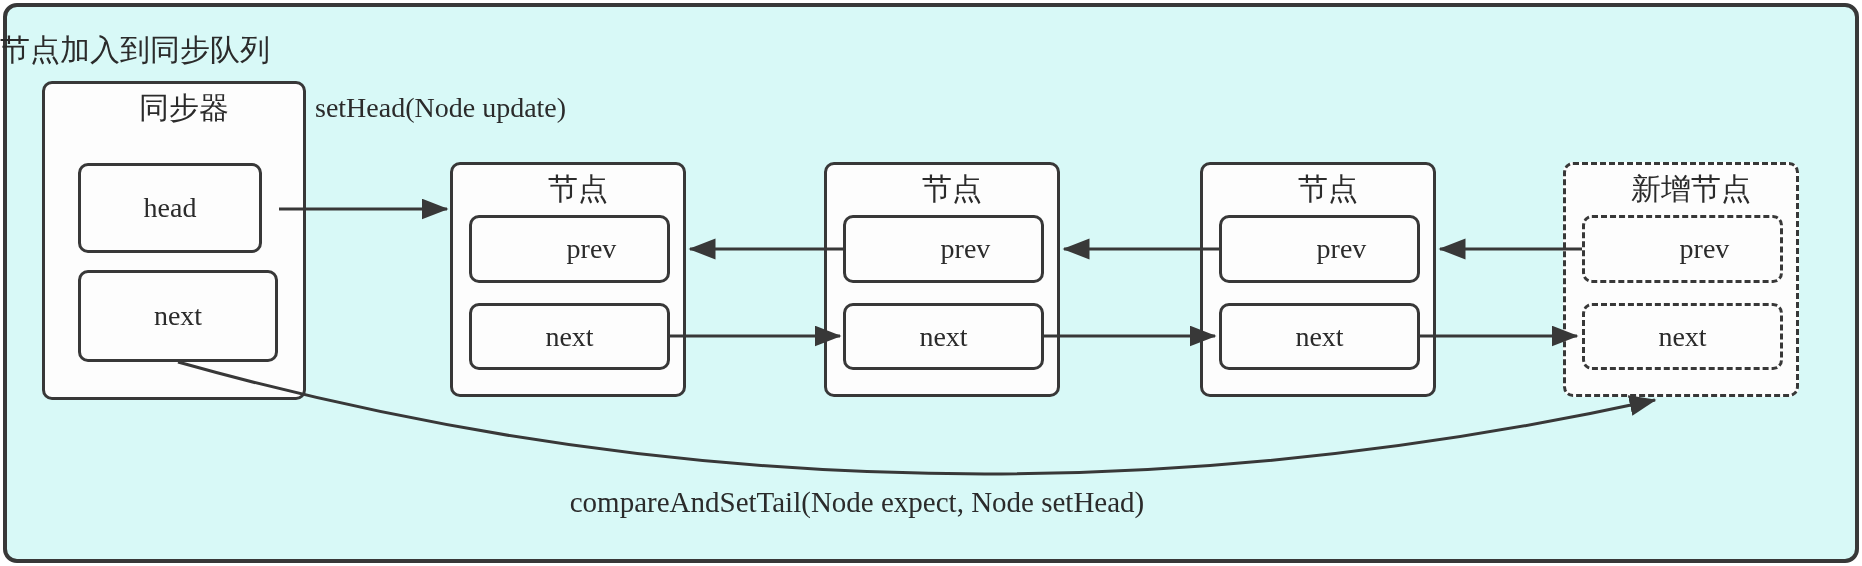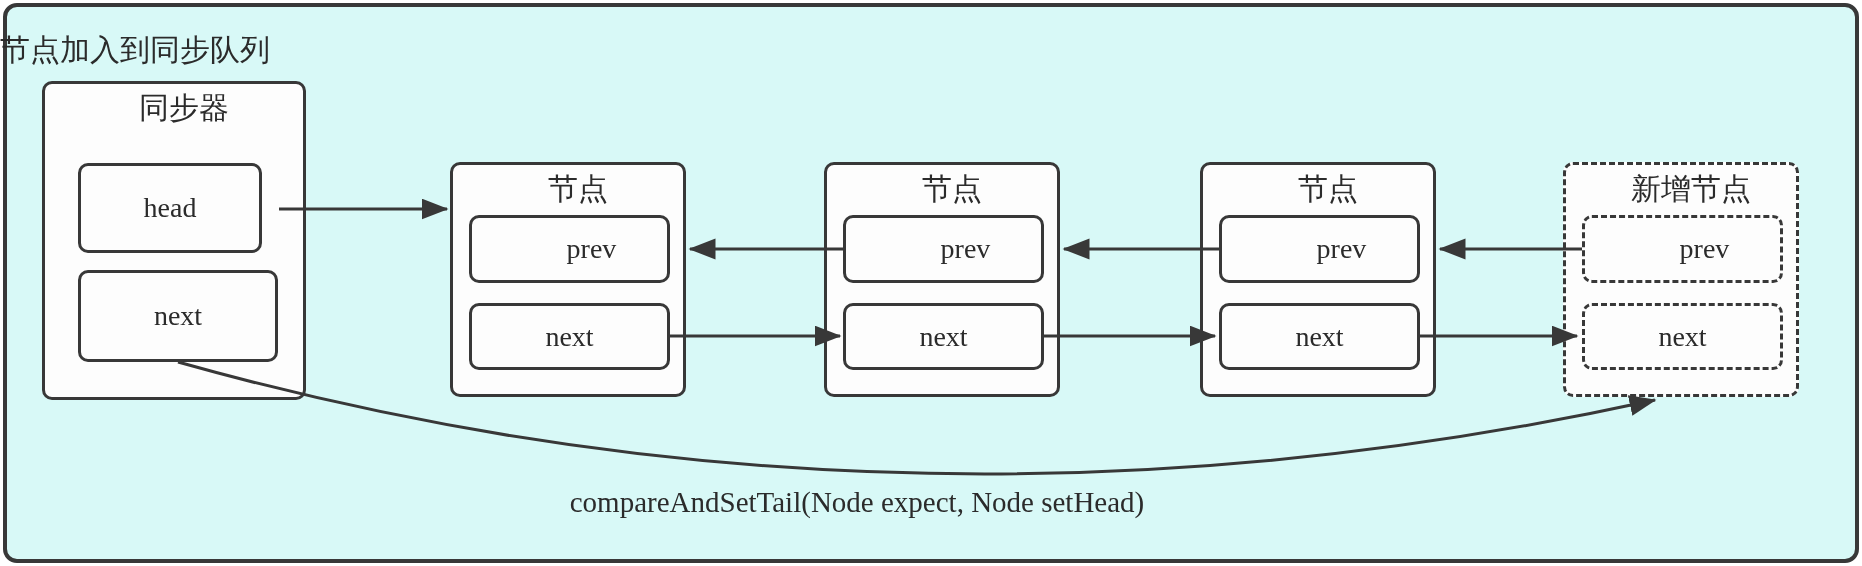--- a/index.html
+++ b/index.html
@@ -42,20 +42,21 @@
   svg.arrows .ah{fill:var(--border);stroke:none;}
 </style>
 </head>
 <body>
 
 <div class="canvas">
   <div class="frame"></div>
 
   <div class="title">节点加入到同步队列</div>
 
+  <div class="anno sethead">setHead(Node update)</div>
   <div class="anno cas">compareAndSetTail(Node expect, Node setHead)</div>
 
   <div class="box sync">
     <div class="box-title">同步器</div>
     <div class="field f0">
       <span>head</span>
     </div>
     <div class="field f1">
       <span>next</span>
     </div>

